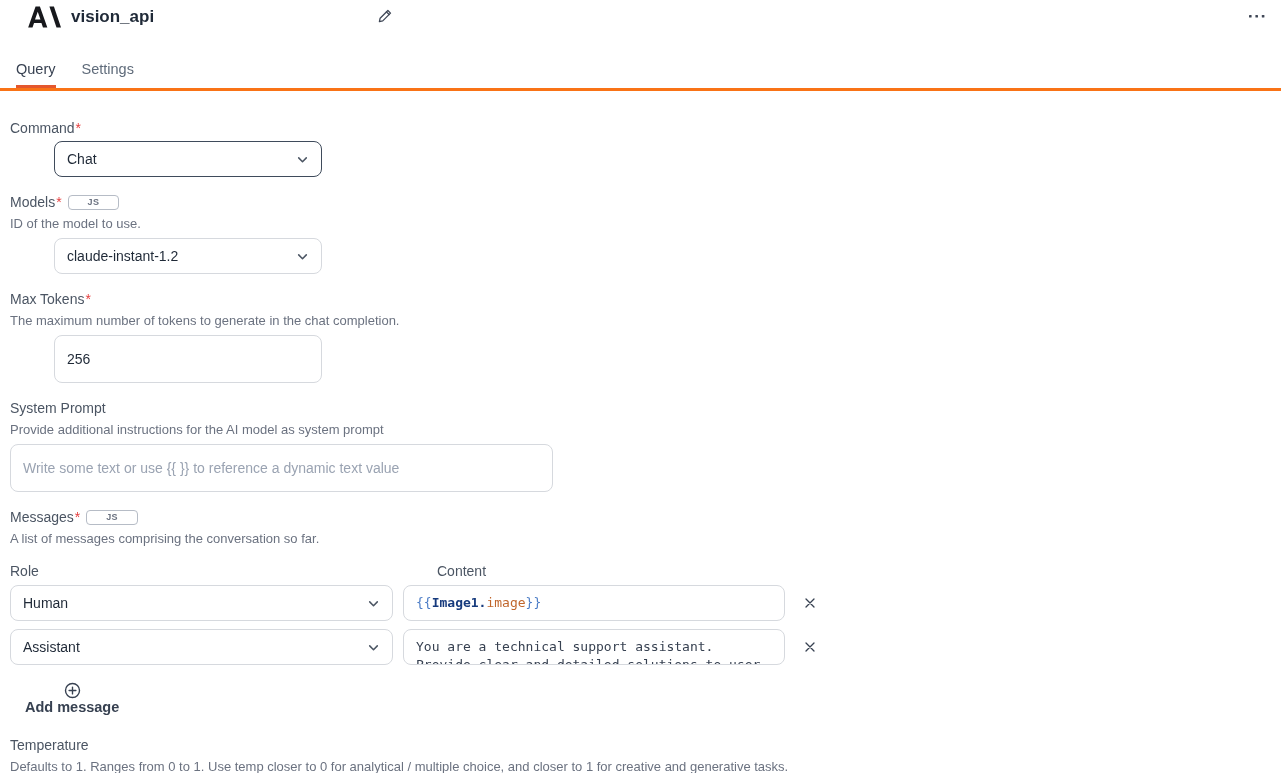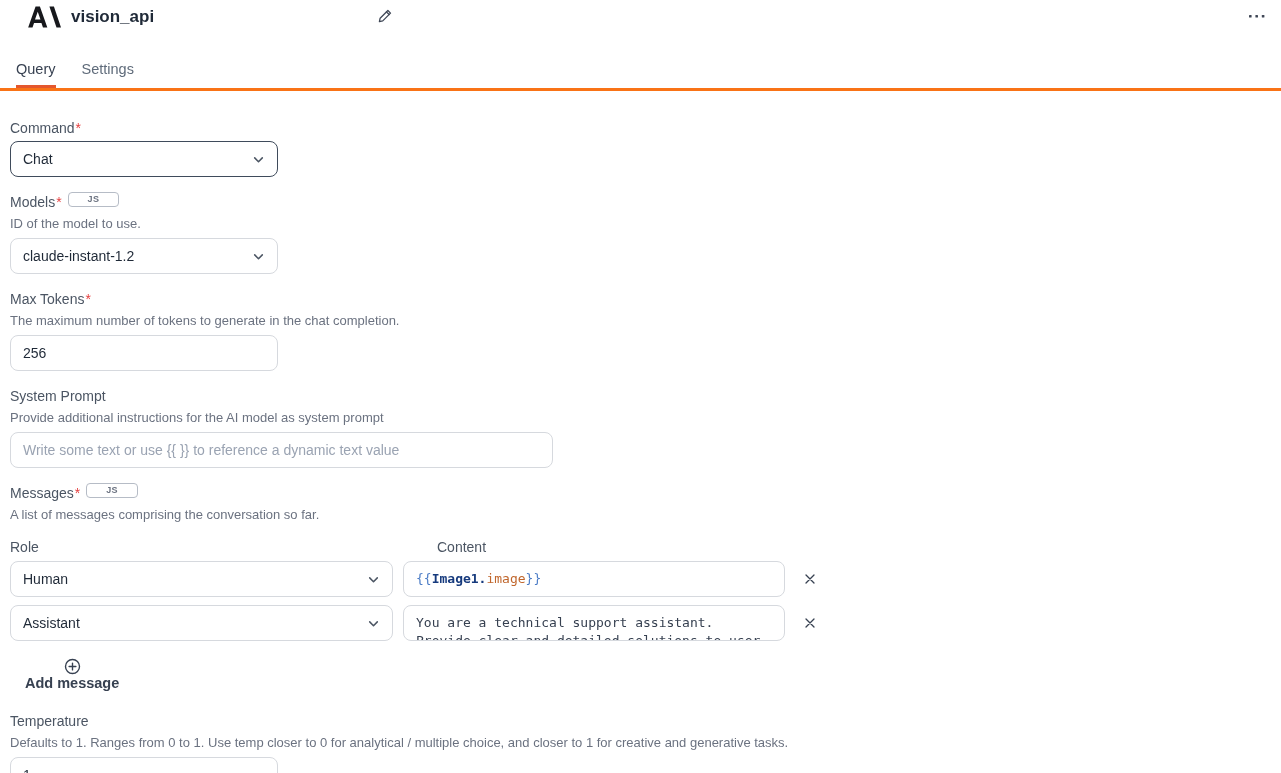--- a/index.html
+++ b/index.html
@@ -20,36 +20,36 @@
   .tabs-bar { margin-top:23px; padding-left:16px; border-bottom:3px solid #f97316;
               display:flex; gap:26px; }
   .tab { font-size:14.5px; padding:6px 0 11px; cursor:pointer; color:#5f6b7a; }
   .tab.active { color:#374151; box-shadow: inset 0 -3px 0 var(--accent,#e4572e); }
 
   
   .form { padding:27px 16px 0 10px; }
   .block { margin-top:15px; }
   .block.first { margin-top:0; }
   .field-label { font-size:14px; line-height:20px; color:#4b5563; margin-bottom:3px;
-                 display:flex; align-items:flex-start; }
+                 display:flex; align-items:center; }
   .req { color:#e53e3e; margin-left:1px; }
   .js-badge { margin-left:6px; font-size:9px; line-height:1; color:#6b7280;
               border:1px solid #b6bcc6; border-radius:4px; padding:2px 19px;
               font-weight:600; letter-spacing:.3px; cursor:pointer; }
   .helper { font-size:13px; line-height:17px; color:#6b7280; margin-bottom:6px; }
 
   .control { height:36px; border:1px solid #d6d9de; border-radius:8px; background:#fff;
              display:flex; align-items:center; padding:0 12px; font-size:14px; color:#1f2937; }
   .select { justify-content:space-between; cursor:pointer; }
   .select .chev { flex:none; margin-left:8px; }
-  .w-narrow { width:268px; }
+  .w-narrow { width:268px;margin-left:44px; }
   .w-wide { width:543px; }
   .focused { border:1.5px solid #3f4b5b; }
 
-  input.text-input { height:36px; border:1px solid #d6d9de; border-radius:8px;
+  input.text-input { height:48px; border:1px solid #d6d9de; border-radius:8px;
                      padding:0 12px; font-size:14px; color:#1f2937; outline:none;
                      font-family:"Liberation Sans", sans-serif; }
   input.text-input::placeholder { color:#9aa3b2; }
 
   
   .msg-cols { display:grid; grid-template-columns:383px 382px 30px; column-gap:10px;
               margin-top:14px;gap:44px; }
   .col-label { font-size:14px; line-height:20px; color:#4b5563; }
   .msg-grid { display:grid; grid-template-columns:383px 382px 30px; column-gap:10px;
               row-gap:8px; margin-top:4px; align-items:start; }

